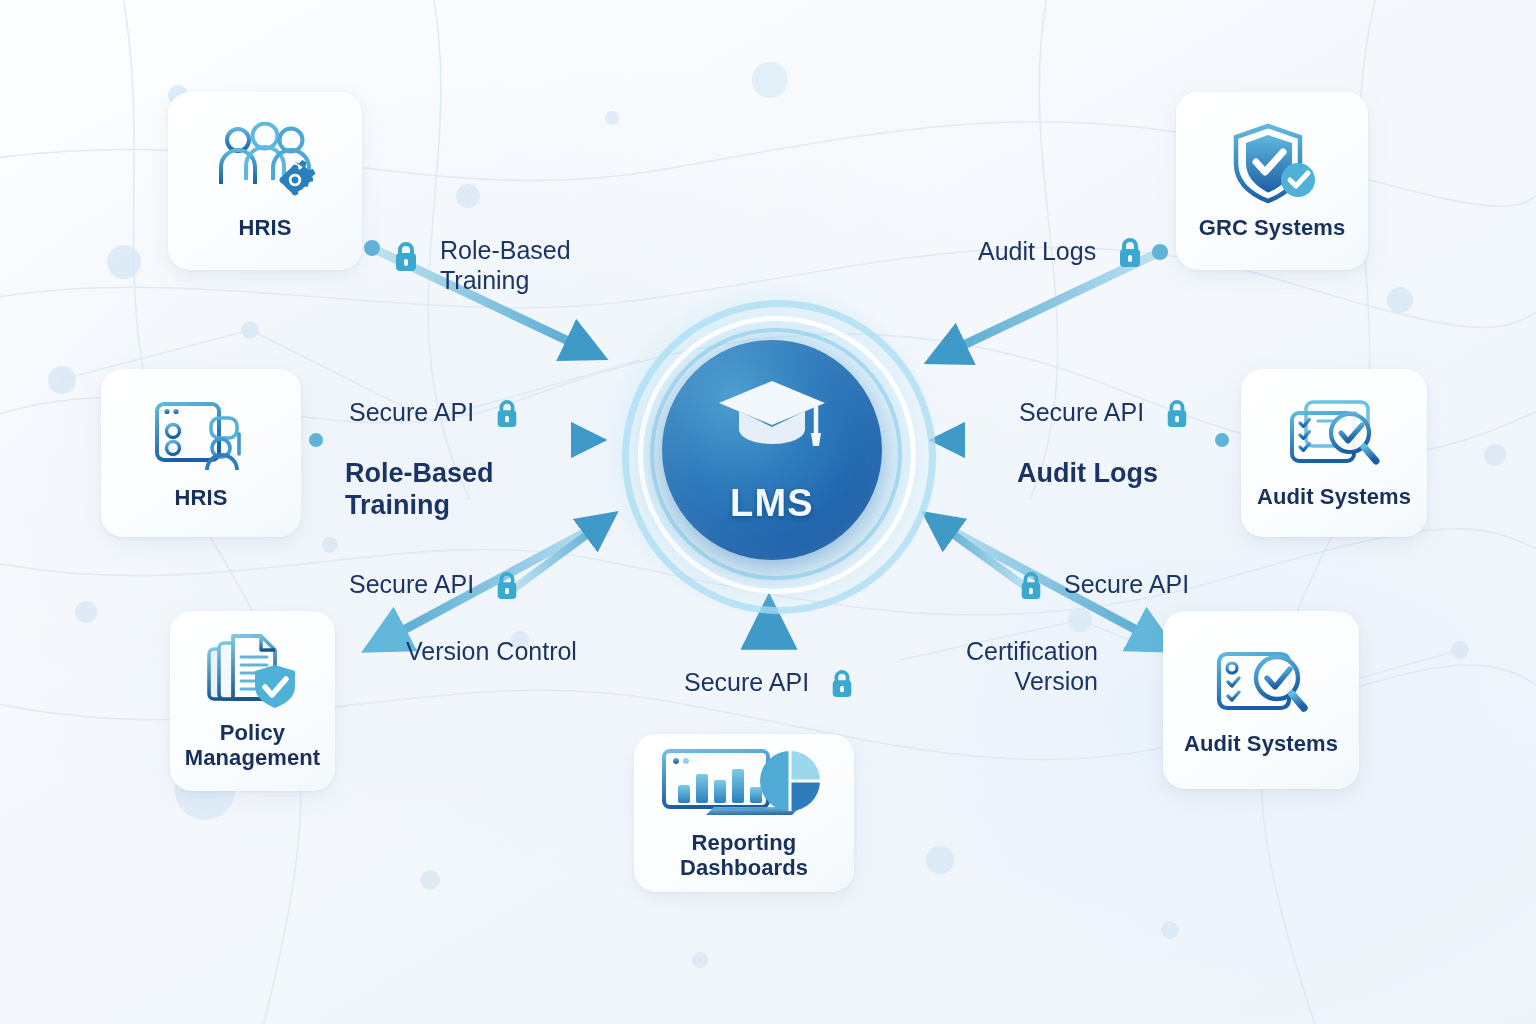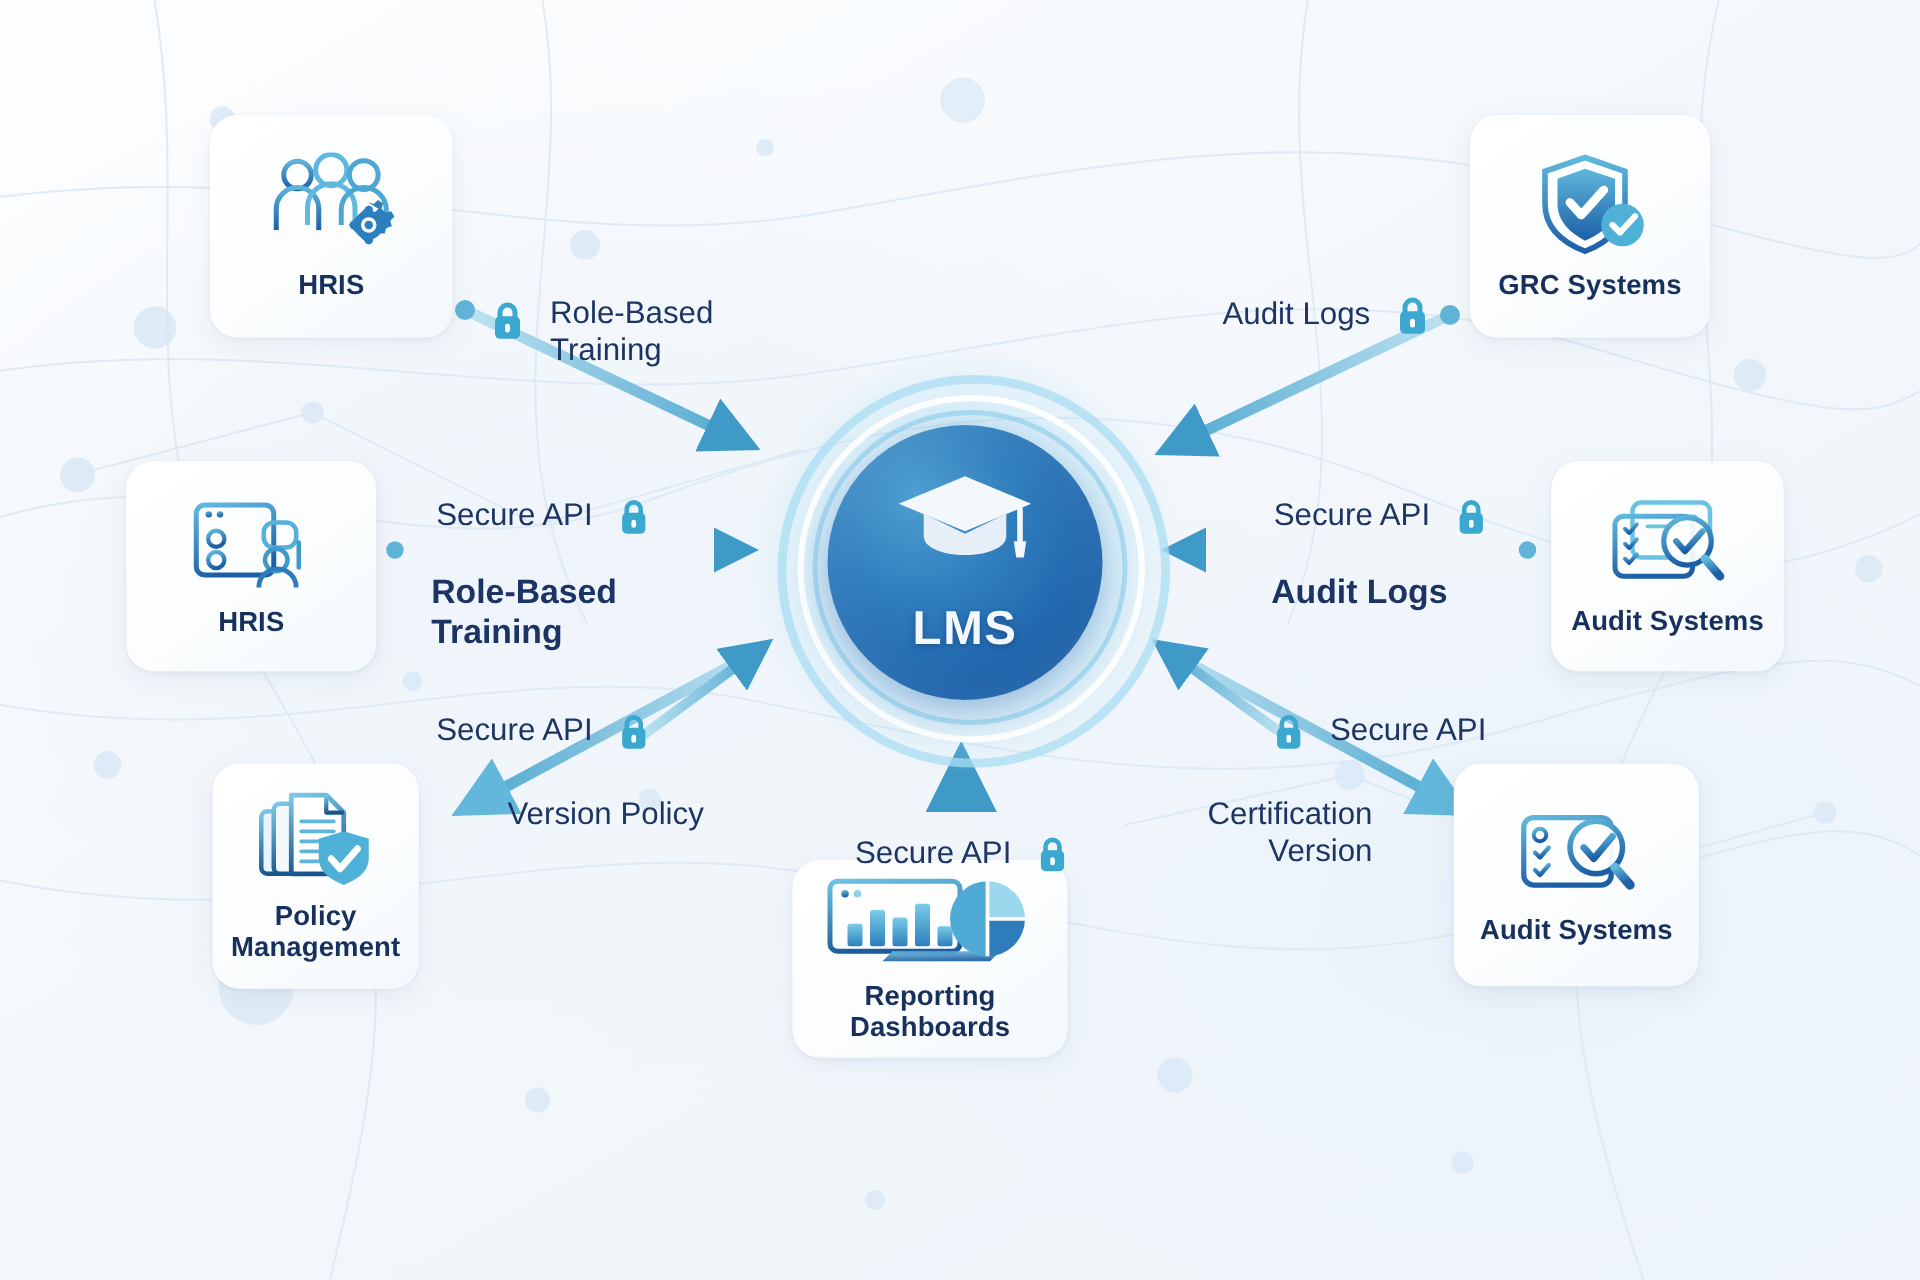--- a/index.html
+++ b/index.html
@@ -328,21 +328,21 @@
         <line x1="34" y1="39" x2="56" y2="39"></line>
           <line x1="34" y1="52" x2="58" y2="52"></line>
       </g>
       <circle cx="66" cy="34" r="21" fill="#ffffff" fill-opacity="0.94" stroke="url(#cs2)" stroke-width="4.4"></circle>
       <path d="M56 34 l8 9 15-18" fill="none" stroke="url(#cs2)" stroke-width="5.4" stroke-linecap="round" stroke-linejoin="round"></path>
       <line x1="81" y1="50" x2="93" y2="64" stroke="url(#cs2)" stroke-width="7.5" stroke-linecap="round"></line>
     </svg>
     <div class="cap">Audit Systems</div>
   </div>
 
-  <div class="card" style="left:634px;top:688px;width:220px;height:158px;">
+  <div class="card" style="left:634px;top:734px;width:220px;height:158px;">
     <svg class="ico" width="180" height="76" viewBox="0 0 180 76">
       <defs>
         <linearGradient id="bp1" x1="0" y1="0" x2="0.25" y2="1">
           <stop offset="0%" stop-color="#6cc2e4"></stop>
             <stop offset="100%" stop-color="#1b5c9f"></stop>
           </linearGradient>
         <linearGradient id="bp2" x1="0" y1="0" x2="0" y2="1">
           <stop offset="0%" stop-color="#7ccbe8"></stop>
             <stop offset="100%" stop-color="#2b7fbc"></stop>
           </linearGradient>
@@ -429,21 +429,21 @@
 
   <div class="lab" style="left:349px;top:570px;">
     <div class="t">Secure API</div>
     <svg class="lock" width="26" height="30" viewBox="0 0 28 32">
       <path d="M8 14 V10 a6 6 0 0 1 12 0 V14" fill="none" stroke="#3ba8cf" stroke-width="4"></path>
       <rect x="4" y="13" width="20" height="18" rx="4" fill="#3ba8cf"></rect>
       <rect x="12" y="19" width="4" height="7" rx="2" fill="#ffffff"></rect>
     </svg>
   </div>
   <div class="lab" style="left:406px;top:637px;">
-    <div class="t">Version Policy</div>
+    <div class="t">Version Control</div>
   </div>
 
   <div class="lab" style="left:1018px;top:570px;">
     <svg class="lock" width="26" height="30" viewBox="0 0 28 32">
       <path d="M8 14 V10 a6 6 0 0 1 12 0 V14" fill="none" stroke="#3ba8cf" stroke-width="4"></path>
       <rect x="4" y="13" width="20" height="18" rx="4" fill="#3ba8cf"></rect>
       <rect x="12" y="19" width="4" height="7" rx="2" fill="#ffffff"></rect>
     </svg>
     <div class="t">Secure API</div>
   </div>

